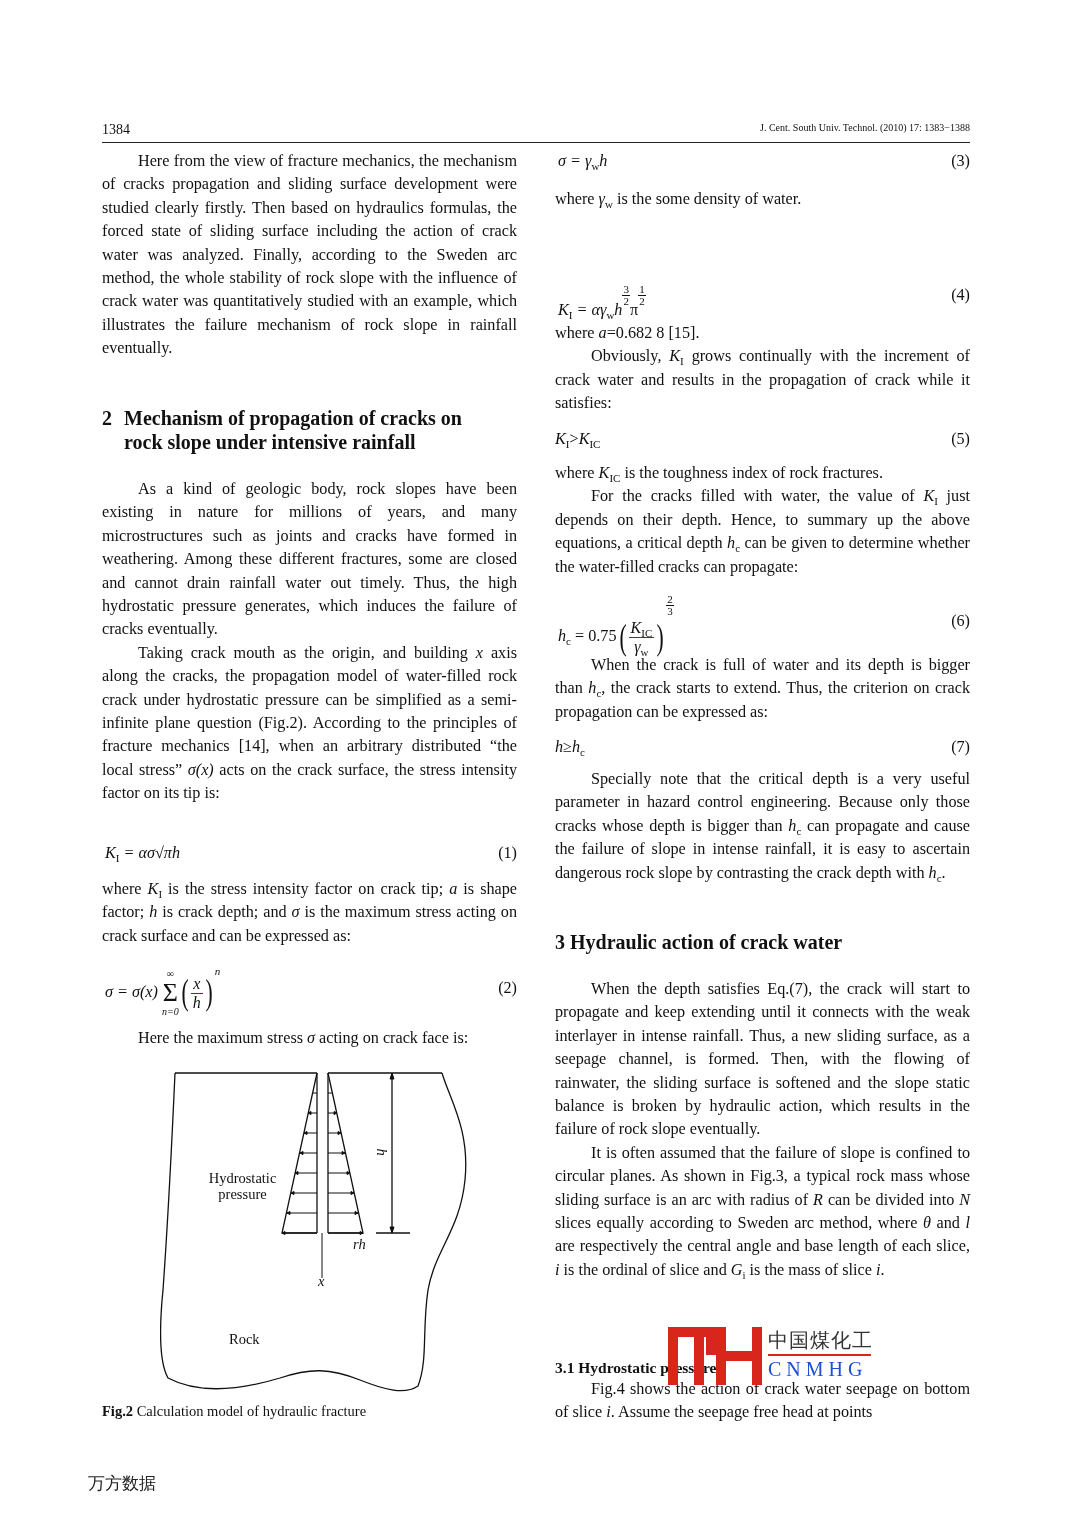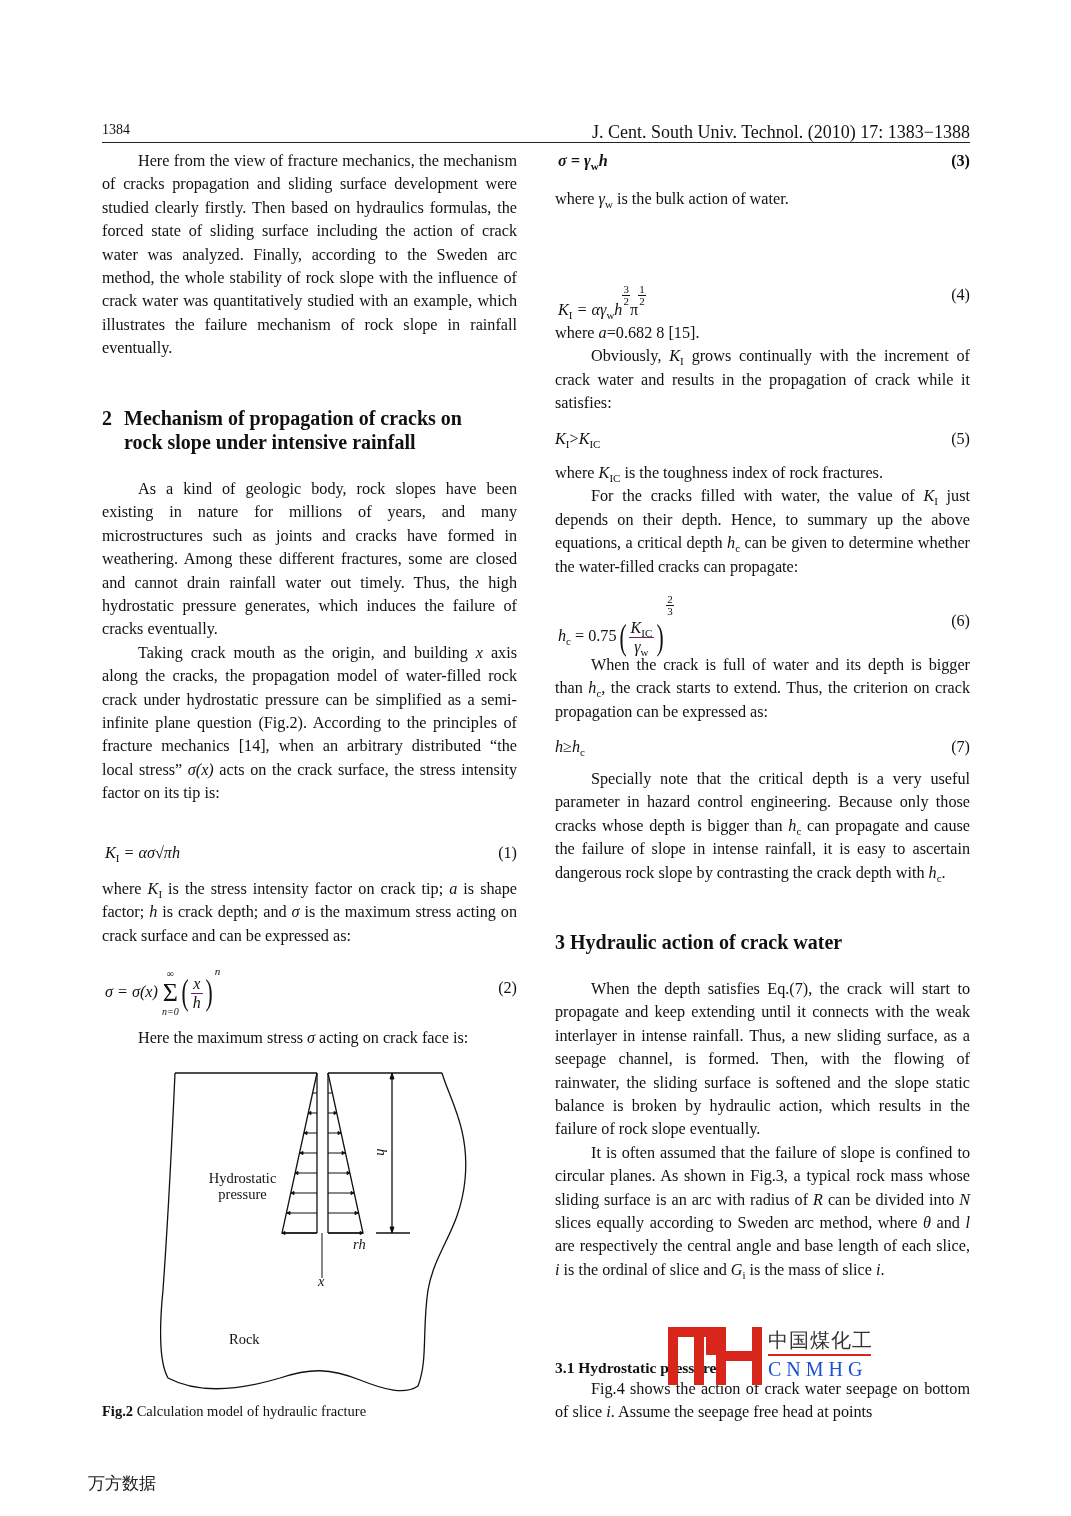--- a/index.html
+++ b/index.html
@@ -1,20 +1,20 @@
 <!DOCTYPE html>
 <html><head>
 <meta charset="utf-8">
 <style>
   html, body { margin: 0; padding: 0; background: #ffffff; }
   body { width: 1071px; height: 1516px; position: relative; overflow: hidden;
          font-family: "Liberation Serif", "DejaVu Serif", serif; color: #111; }
   .abs { position: absolute; }
   .header-page { left: 102px; top: 122px; font-size: 14px; }
-  .header-journal { right: 101px; top: 122px; font-size: 18px; }
+  .header-journal { right: 101px; top: 122px; font-size: 10px; }
   .header-rule { left: 102px; top: 142px; width: 868px; height: 1px; background: #222; }
   .col { position: absolute; width: 415px; font-size: 16.2px; line-height: 23.4px; text-align: justify; }
   .col-left { left: 102px; }
   .col-right { left: 555px; }
   p { margin: 0; }
   .indent { text-indent: 36px; }
   .heading { font-weight: bold; font-size: 20px; line-height: 24px; text-align: justify; }
   .heading .num { display: inline-block; width: 22px; }
   .heading .rest { display: block; padding-left: 22px; }
   .subheading { font-weight: bold; font-size: 15.5px; }
@@ -157,29 +157,29 @@
   <div class="fig-label" style="left:218px; top:84px; transform:rotate(90deg); font-style:italic;">h</div>
   <div class="fig-label" style="left:193px; top:176px; font-style:italic;">rh</div>
   <div class="fig-label" style="left:158px; top:213px; font-style:italic;">x</div>
   <div class="fig-label" style="left:69px; top:271px;">Rock</div>
 </div>
 
 <div class="abs caption">
   <b>Fig.2</b><span> Calculation model of hydraulic fracture</span>
 </div>
 
-<div class="col col-right" style="top:150px;font-weight:bold;">
+<div class="col col-right" style="top:150px;">
   <div class="eq">
     <span class="expr"><i>σ = γ</i><sub>w</sub><i>h</i></span>
     <span class="num">(3)</span>
   </div>
 </div>
 
 <div class="col col-right" style="top:188px;">
-  <p><span>where </span><i>γ</i><sub>w</sub><span> is the bulk action of water.</span></p>
+  <p><span>where </span><i>γ</i><sub>w</sub><span> is the some density of water.</span></p>
 </div>
 
 <div class="col col-right" style="top:270px;">
   <div class="eq" style="height:36px;">
     <span class="expr" style="top:14px;"><i>K</i><sub>I</sub><i> = αγ</i><sub>w</sub><i>h</i><span class="sfrac"><span class="t">3</span><span class="b">2</span></span><span>π</span><span class="sfrac"><span class="t">1</span><span class="b">2</span></span></span>
     <span class="num" style="top:14px;">(4)</span>
   </div>
 </div>
 
 <div class="col col-right" style="top:322px;">

